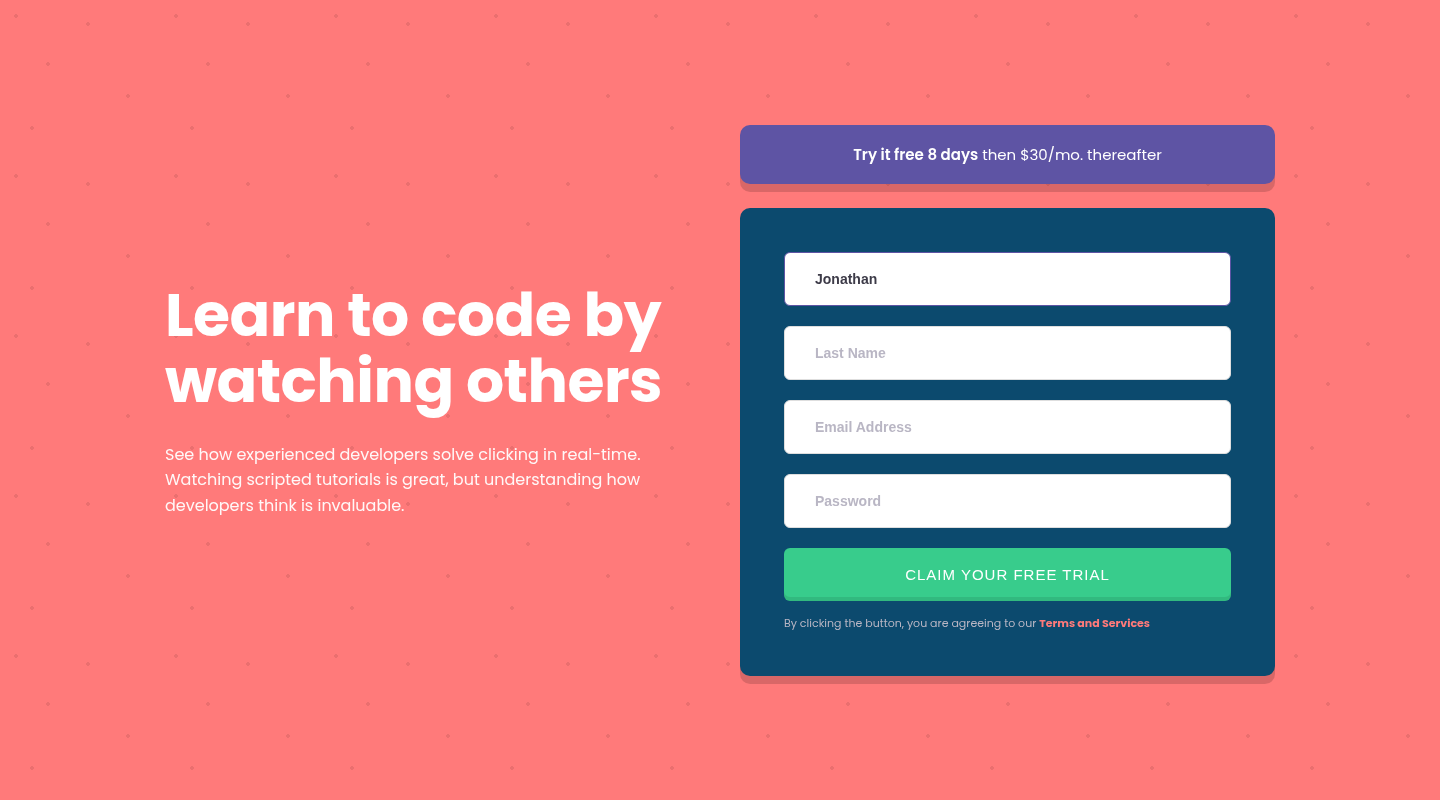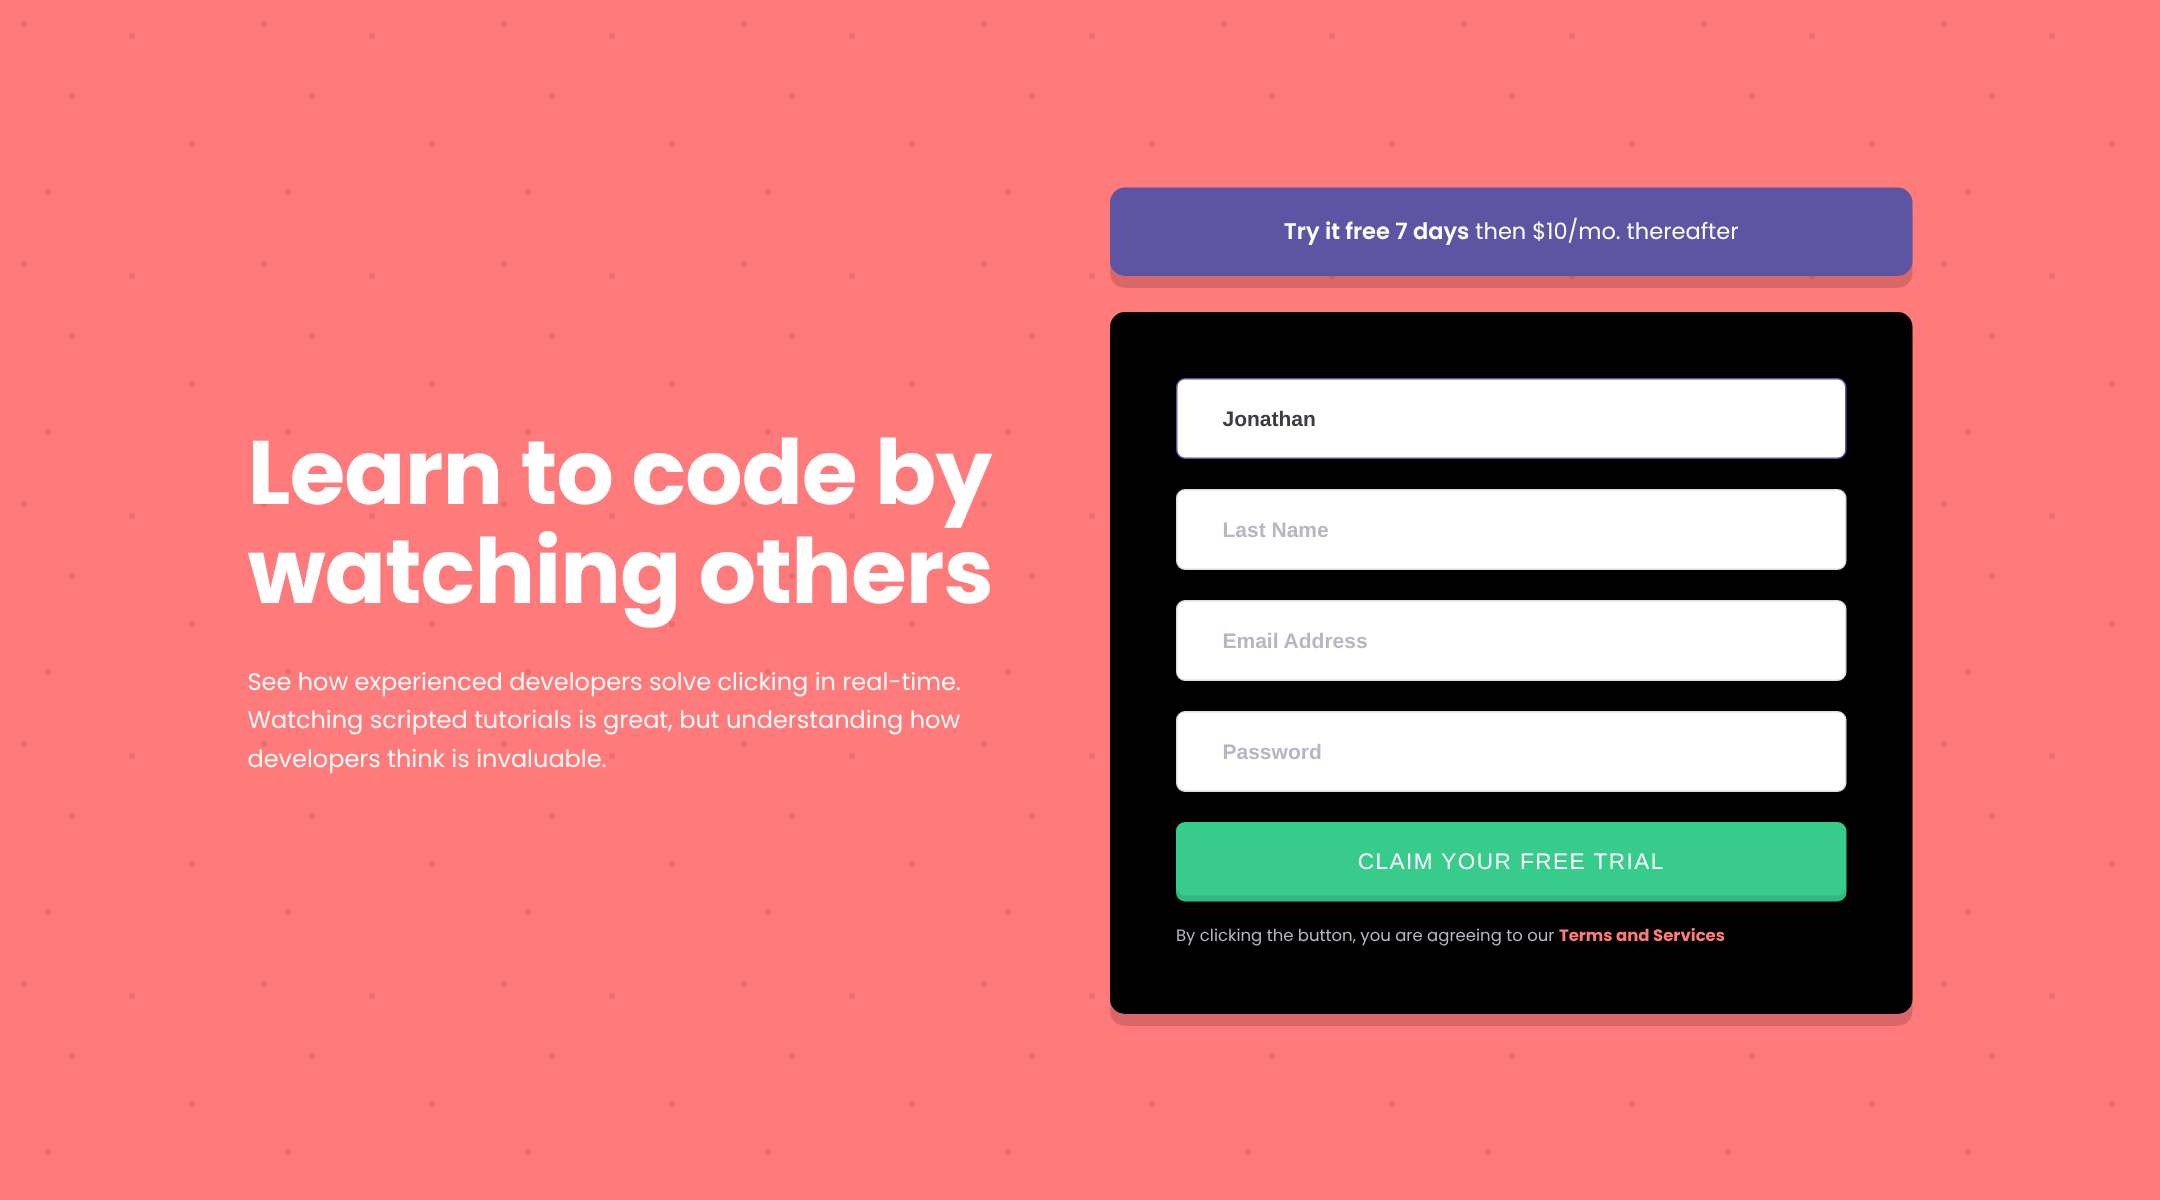--- a/index.html
+++ b/index.html
@@ -60,21 +60,21 @@
     color: #fff;
     text-align: center;
     padding: 18px 20px;
     border-radius: 10px;
     font-size: 15px;
     box-shadow: 0 8px 0 rgba(0,0,0,0.15);
     margin-bottom: 24px;
   }
   .banner b { font-weight: 600; }
   .card {
-    background: #000000;
+    background: #0c4a6e;
     border-radius: 10px;
     padding: 44px;
     box-shadow: 0 8px 0 rgba(0,0,0,0.15);
   }
   .field {
     width: 100%;
     border: 1px solid #dedede;
     border-radius: 6px;
     padding: 18px 30px;
     font-size: 14px;
@@ -122,21 +122,21 @@
 <div class="bg-pattern"></div>
 
 <div class="container">
   <div class="left">
     <h1 class="heading">Learn to code by watching others</h1>
     <p class="subtext">See how experienced developers solve clicking in real-time. Watching scripted tutorials is great, but understanding how developers think is invaluable.</p>
   </div>
 
   <div class="right">
     <div class="banner">
-      <b>Try it free 7 days</b><span> then $10/mo. thereafter</span>
+      <b>Try it free 8 days</b><span> then $30/mo. thereafter</span>
     </div>
 
     <div class="card">
       <input class="field active" type="text" value="Jonathan " style="">
       <input class="field" type="text" placeholder="Last Name" style="">
       <input class="field" type="email" placeholder="Email Address" style="">
       <input class="field" type="password" placeholder="Password" style="">
       <button class="submit">CLAIM YOUR FREE TRIAL</button>
       <p class="terms">
         <span>By clicking the button, you are agreeing to our </span>

